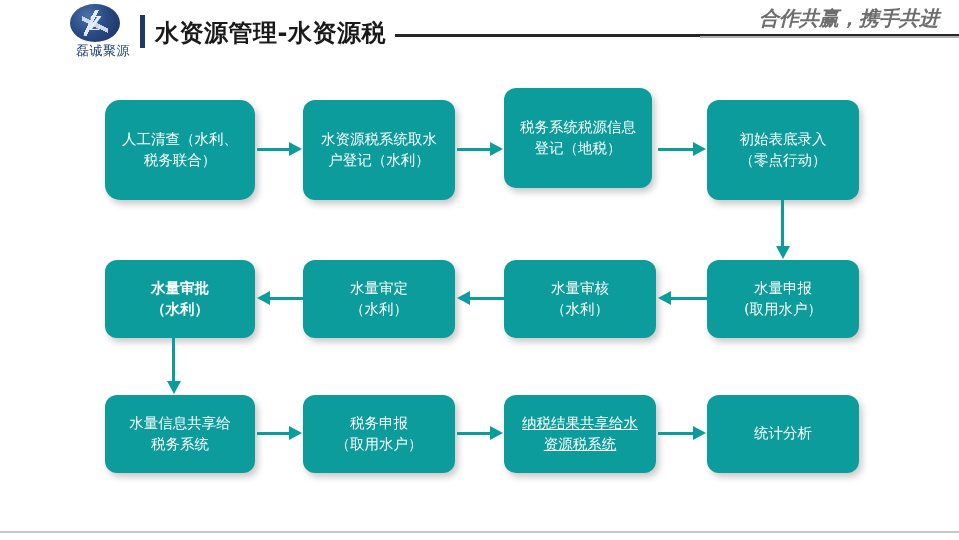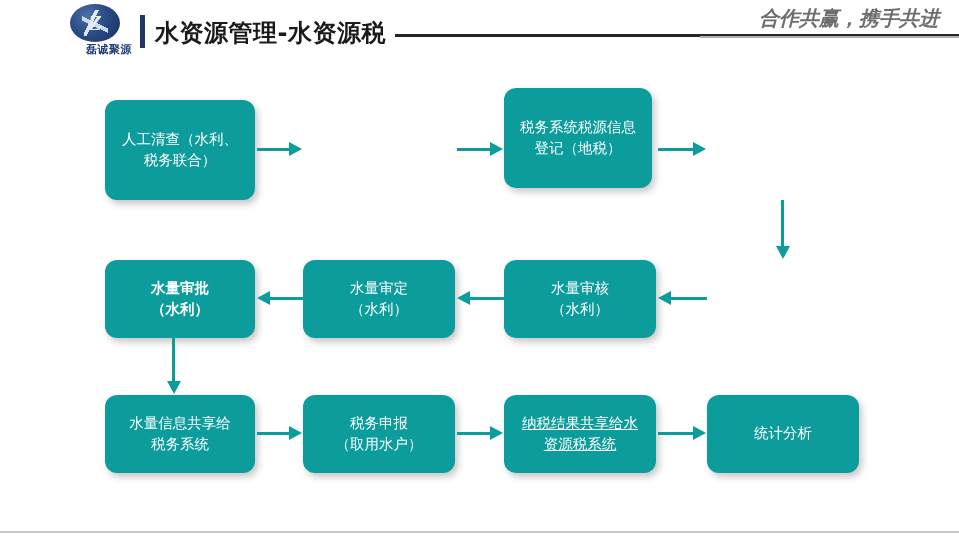--- a/index.html
+++ b/index.html
@@ -58,28 +58,28 @@
     line-height: 38px;
     text-align: center;
     font-size: 22px;
     font-weight: bold;
     font-style: italic;
     color: #e8eef7;
     font-family: "Liberation Serif", serif;
   }
   .logo-text {
     position: absolute;
-    left: 14px;
+    left: 8px;
     top: 38px;
     width: 86px;
     text-align: center;
-    font-size: 11px;
+    font-size: 13px;
     letter-spacing: 0.5px;
     color: #1f3f77;
-    font-weight: bold;
+    font-weight: normal;
     font-family: "DejaVu Sans", sans-serif;
   }
   .title-bar {
     position: absolute;
     left: 140px;
     top: 15px;
     width: 5px;
     height: 33px;
     background: #1f3864;
   }
@@ -196,28 +196,36 @@
   <div class="title-bar"></div>
   <div class="page-title">水资源管理-水资源税</div>
   <div class="title-rule"></div>
 
   <div class="tagline">合作共赢，携手共进</div>
   <div class="header-rule"></div>
 </div>
 
 <div class="canvas">
 
-  <div class="node" style="left:105px; top:38px; width:150px; height:100px;">
+  <div class="node" style="left:105px; top:38px; width:150px; height:100px;border-radius:15px;">
     <span>人工清查（水利、
 税务联合）</span>
+  </div>
+  <div class="node" style="left:303px; top:38px; width:152px; height:100px;">
+    <span>水资源税系统取水
+户登记（水利）</span>
   </div>
   <div class="node" style="left:504px; top:26px; width:148px; height:100px;">
     <span>税务系统税源信息
 登记（地税）</span>
   </div>
+  <div class="node" style="left:707px; top:38px; width:152px; height:100px;">
+    <span>初始表底录入
+（零点行动）</span>
+  </div>
 
   <div class="conn h" style="left:257px; top:86px; width:33px;"></div>
   <div class="arrowhead right" style="left:289px; top:80px;"></div>
 
   <div class="conn h" style="left:457px; top:86px; width:34px;"></div>
   <div class="arrowhead right" style="left:490px; top:80px;"></div>
 
   <div class="conn h" style="left:658px; top:86px; width:36px;"></div>
   <div class="arrowhead right" style="left:693px; top:80px;"></div>
 
@@ -229,20 +237,24 @@
 （水利）</span>
   </div>
   <div class="node" style="left:303px; top:198px; width:152px; height:78px;">
     <span>水量审定
 （水利）</span>
   </div>
   <div class="node" style="left:504px; top:198px; width:152px; height:78px;">
     <span>水量审核
 （水利）</span>
   </div>
+  <div class="node" style="left:707px; top:198px; width:152px; height:78px;">
+    <span>水量申报
+(取用水户）</span>
+  </div>
 
   <div class="conn h" style="left:671px; top:235px; width:36px;"></div>
   <div class="arrowhead left" style="left:658px; top:229px;"></div>
 
   <div class="conn h" style="left:470px; top:235px; width:34px;"></div>
   <div class="arrowhead left" style="left:457px; top:229px;"></div>
 
   <div class="conn h" style="left:270px; top:235px; width:33px;"></div>
   <div class="arrowhead left" style="left:257px; top:229px;"></div>
 

